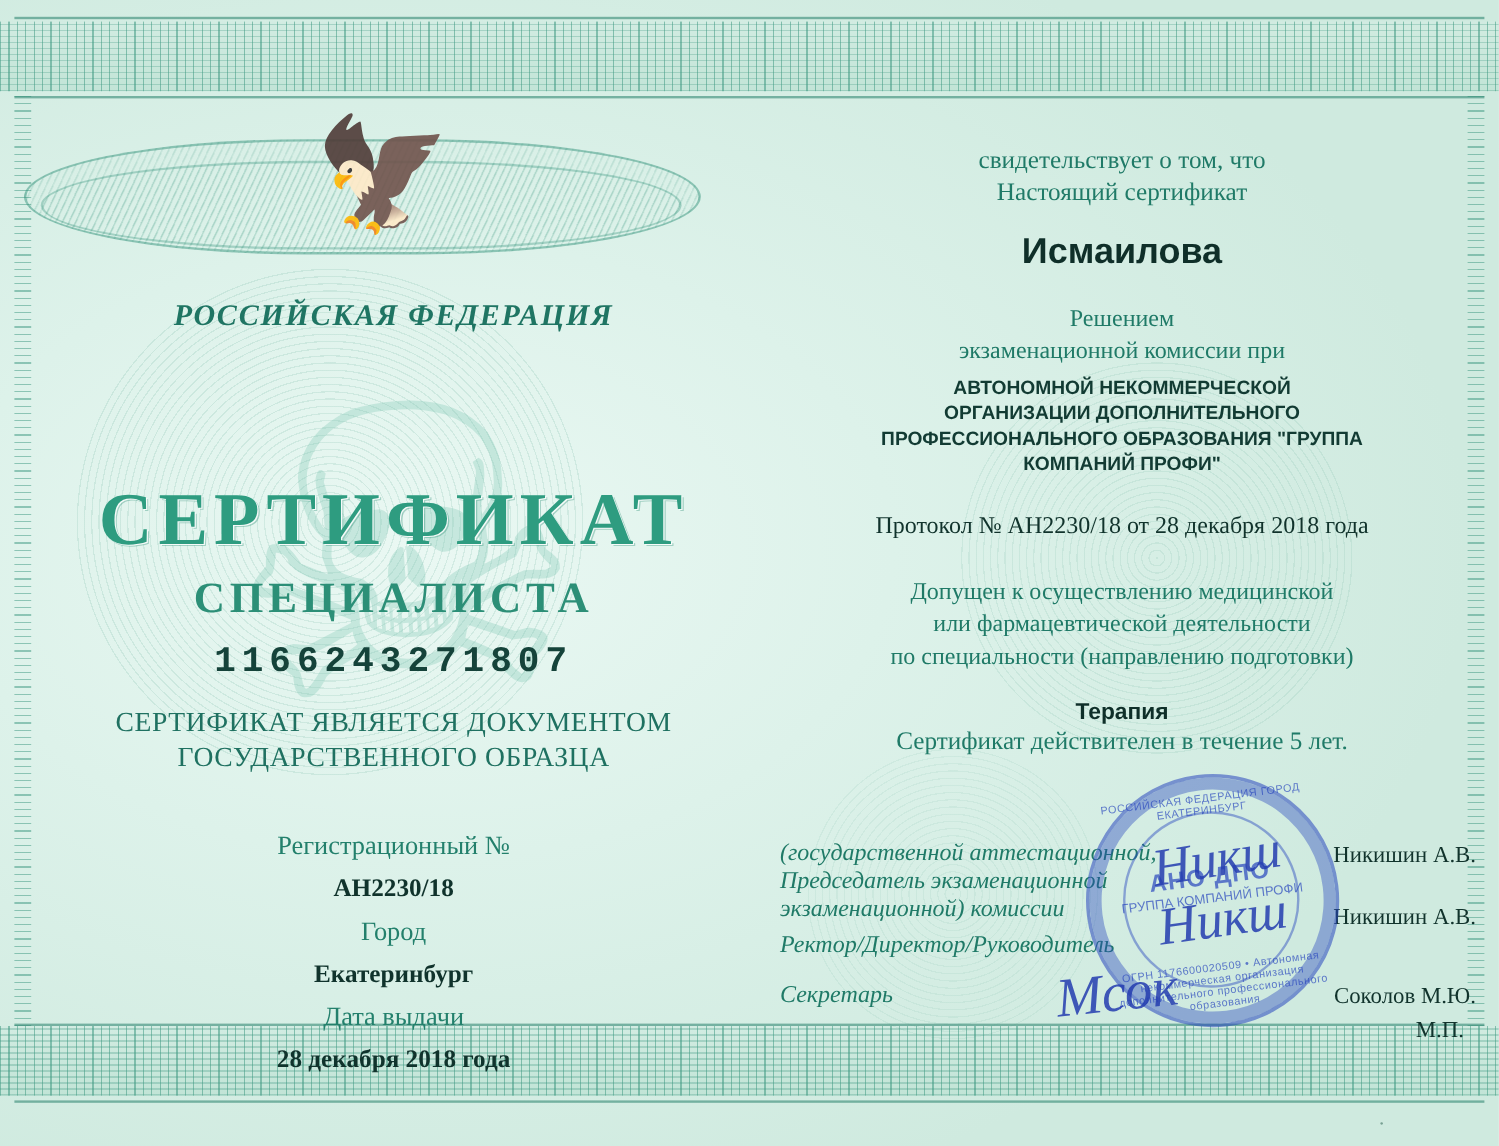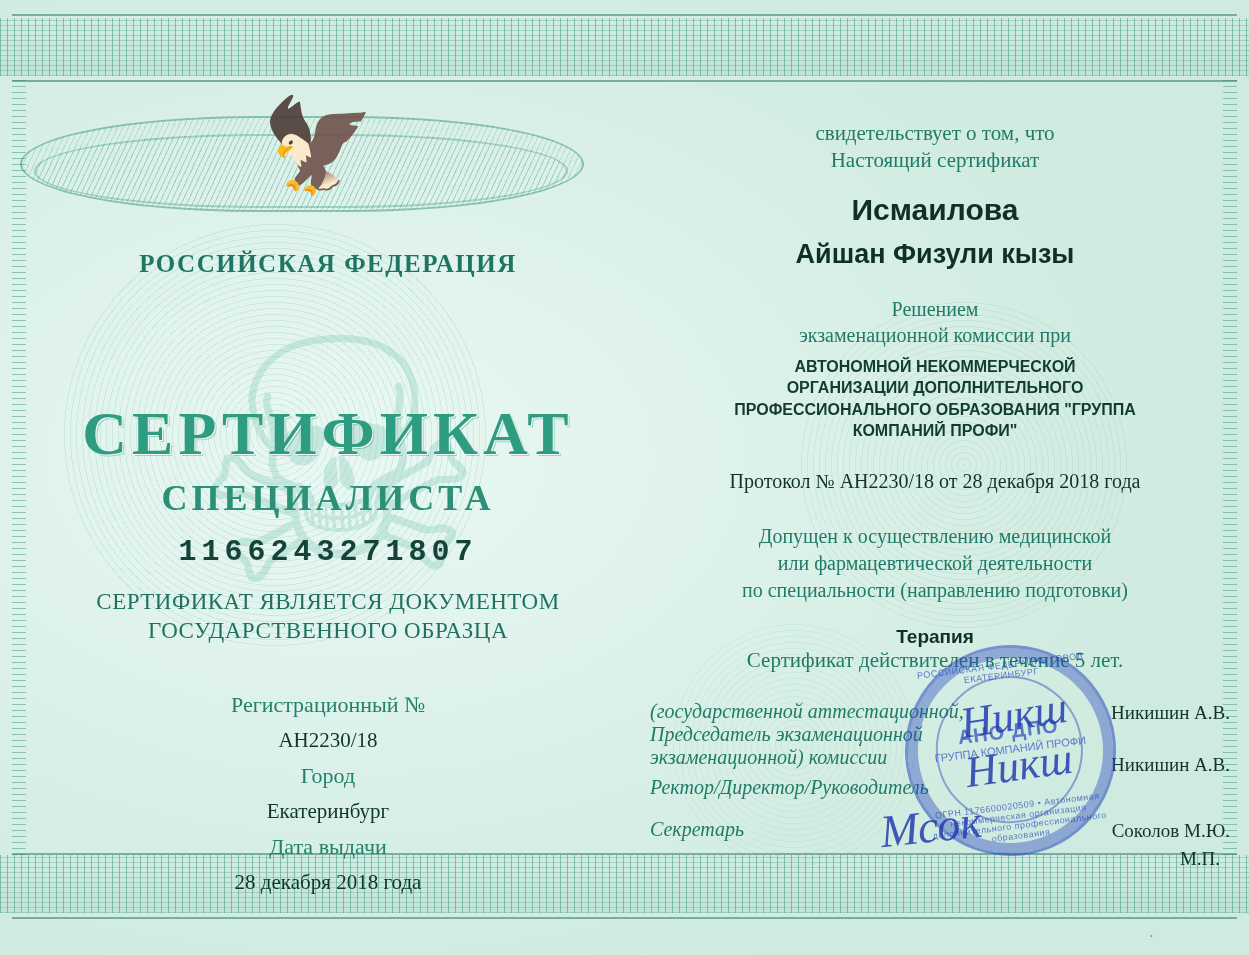--- a/index.html
+++ b/index.html
@@ -141,20 +141,21 @@
     width: 600px;
     text-align: center;
     color: #1d6e5c;
   }
   .country {
     font-size: 25px;
     letter-spacing: 1.5px;
     font-weight: bold;
     color: #1f7563;
     margin-bottom: 120px;
+    font-style: italic;
   }
   .title-main {
     font-size: 62px;
     font-weight: bold;
     letter-spacing: 5px;
     color: #2e9c80;
     text-shadow:
       1px 1px 0 rgba(255,255,255,0.9),
       2px 2px 0 rgba(40,140,115,0.35);
     margin: 0 0 8px 0;
@@ -183,21 +184,21 @@
     margin-bottom: 46px;
   }
   .field-label {
     font-size: 22px;
     color: #23806c;
     margin-top: 10px;
   }
   .field-value {
     font-size: 21px;
     color: #10332c;
-    font-weight: normal;
+    font-weight: bold;
     margin-top: 10px;
   }
 
   
   .right-col {
     position: absolute;
     left: 640px;
     top: 120px;
     width: 590px;
     text-align: center;
@@ -419,21 +420,20 @@
     <div class="field-value">28 декабря 2018 года</div>
   </div>
 
   <div class="right-col">
     <div class="r-intro">
       <div>свидетельствует о том, что</div>
       <div>Настоящий сертификат</div>
     </div>
 
     <div class="r-name">Исмаилова</div>
-    <div class="r-name2">Айшан Физули кызы</div>
 
     <div class="r-decision">
       <div>Решением</div>
       <div>экзаменационной комиссии при</div>
     </div>
 
     <div class="r-org">
       <div>АВТОНОМНОЙ НЕКОММЕРЧЕСКОЙ</div>
       <div>ОРГАНИЗАЦИИ ДОПОЛНИТЕЛЬНОГО</div>
       <div>ПРОФЕССИОНАЛЬНОГО ОБРАЗОВАНИЯ "ГРУППА</div>

